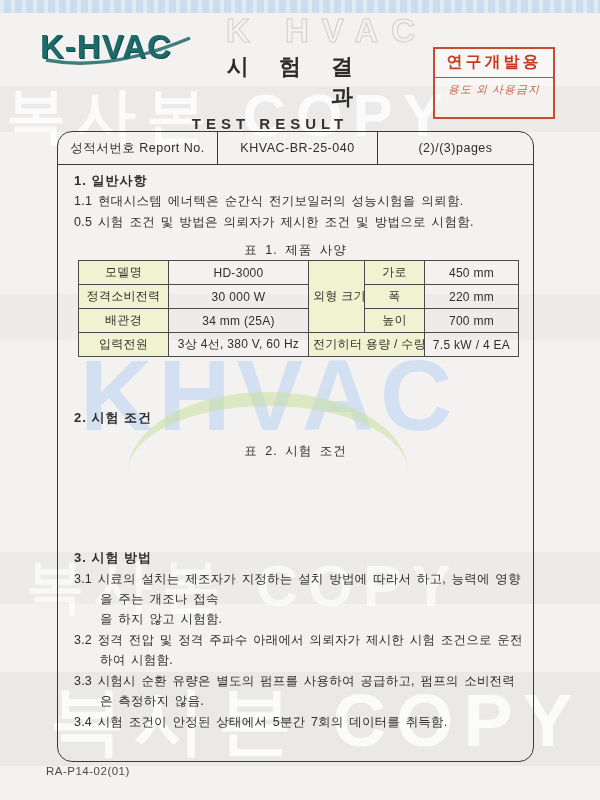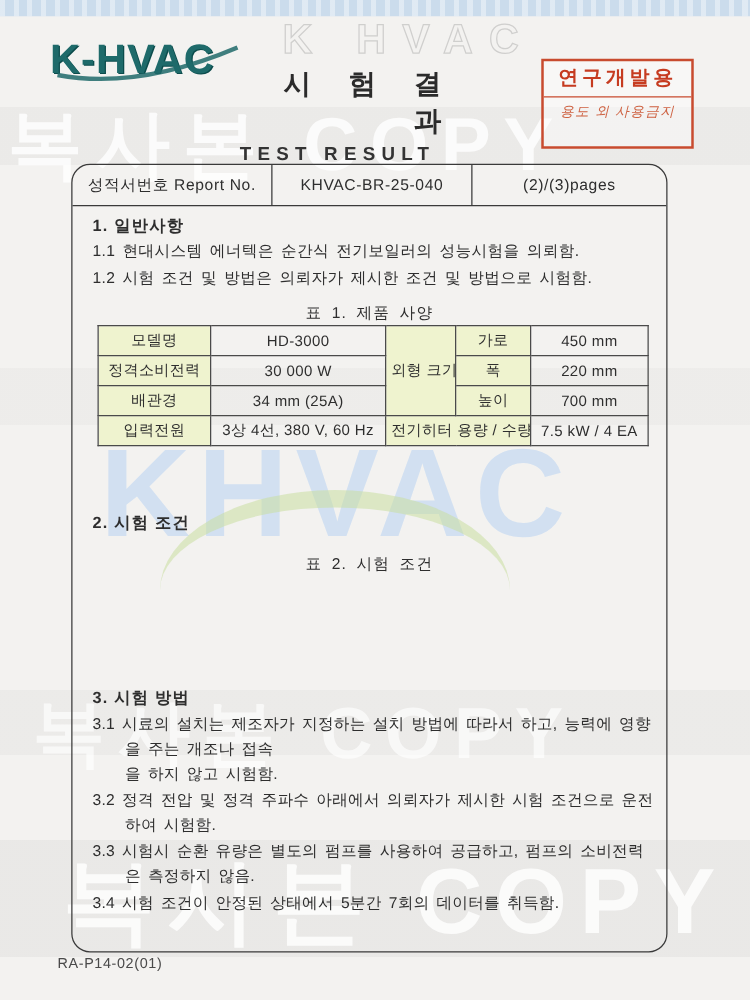--- a/index.html
+++ b/index.html
@@ -112,21 +112,21 @@
 
 <div class="main-box" style="position:absolute;border-radius:15px;">
   <div class="report-row">
     <div class="report-cell rc-1">성적서번호  Report No.</div>
     <div class="report-cell rc-2">KHVAC-BR-25-040</div>
     <div class="report-cell rc-3">(2)/(3)pages</div>
   </div>
 
   <div class="sec-heading" style="top:40px;">1. 일반사항</div>
   <div class="body-line" style="top:61px;">1.1 현대시스템 에너텍은 순간식 전기보일러의 성능시험을 의뢰함.</div>
-  <div class="body-line" style="top:82px;">1.2 시험 조건 및 방법은 의뢰자가 제시한 조건 및 방법으로 시험함.</div>
+  <div class="body-line" style="top:82px;">0.5 시험 조건 및 방법은 의뢰자가 제시한 조건 및 방법으로 시험함.</div>
   <div class="caption" style="top:110px;">표 1. 제품 사양</div>
 
   <table class="doc-table" id="spec-table">
     <colgroup>
         <col style="width:90px">
         <col style="width:140px">
         <col style="width:56px">
         <col style="width:60px">
         <col style="width:94px">
       </colgroup>

